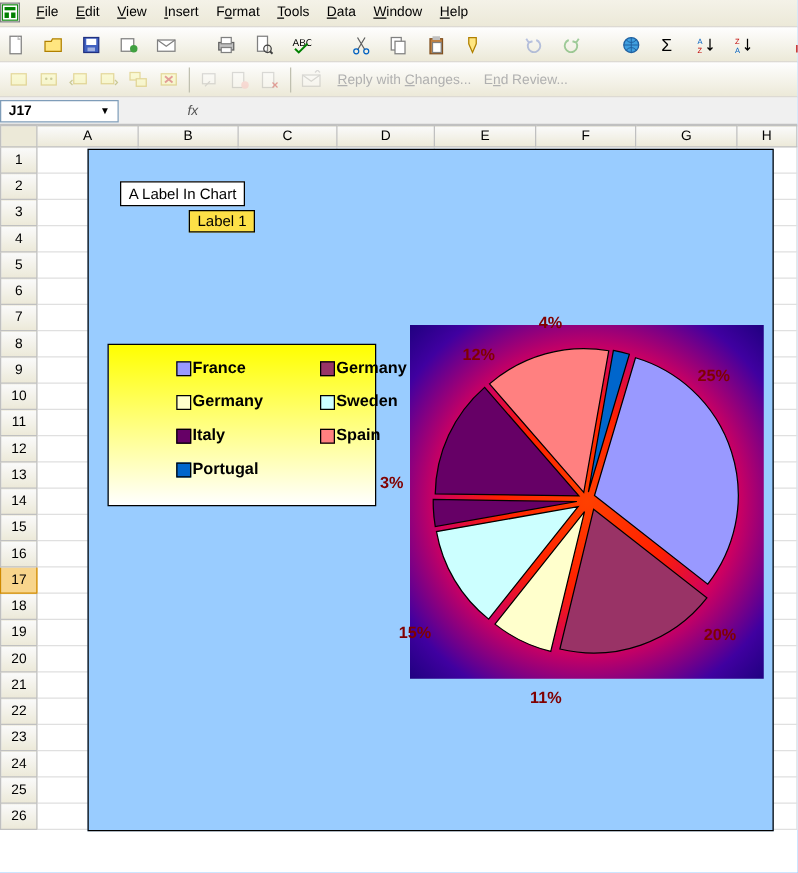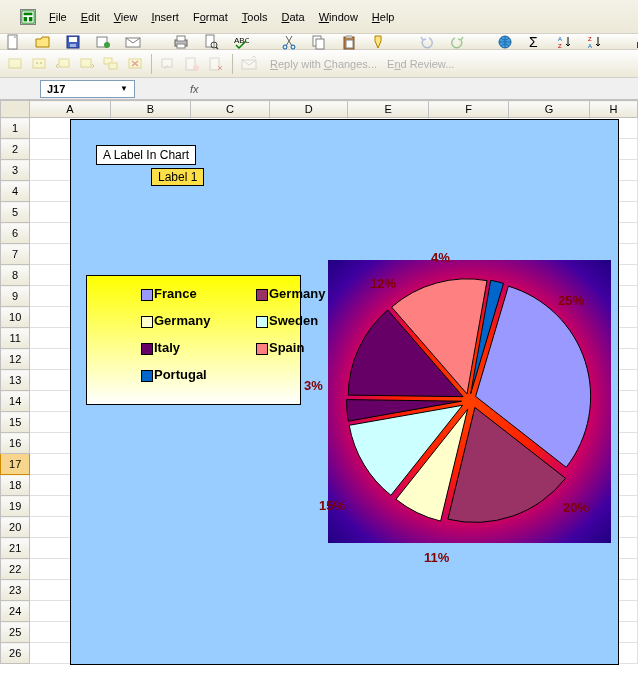--- a/index.html
+++ b/index.html
@@ -8,44 +8,43 @@
     font-family: Tahoma, Arial, sans-serif;
     font-size: 11px;
     background: white;
     width: 638px;
     height: 698px;
     overflow: hidden;
   }
   .menubar {
     background: linear-gradient(to bottom,#f4f2e8,#ece9d8);
     display: flex;
-    align-items: center;
-    padding: 2px 20px;
+    padding: 2px 0;
     border-bottom: 1px solid #d4d0c8;
-    height: 34px;
+    height: 22px;
   }
   .menubar .appicon {
     width: 16px; height: 16px;
     margin-right: 6px;
     background: white;
     display:inline-flex;align-items:center;justify-content:center;
     border:1px solid #808080;
   }
   .menubar .mitem {
     padding: 2px 7px;
     cursor: default;
   }
   .menubar .mitem u { text-decoration: underline; }
   .toolbar {
     background: linear-gradient(to bottom,#fefefe,#ece9d8);
     display: flex;
-    align-items: center;
+    align-items: flex-end;
     padding: 2px 4px;
     border-bottom: 1px solid #d4d0c8;
-    height: 16px;
+    height: 28px;
     gap:12px;
   }
   .tbtn {
     width: 22px; height: 22px;
     display: inline-flex;
     align-items: center; justify-content: center;
     border: 1px solid transparent;
     border-radius:3px;
   }
   .tsep { width: 1px; height: 20px; background: #c0c0b0; margin: 0 3px; }
@@ -73,21 +72,20 @@
   .reply u { text-decoration: underline; }
   .namebox-row{
     display:flex;
     align-items:center;
     height:22px;
     border-bottom:1px solid #c0c0c0;
     background:#f0f0f0;
   }
   .namebox{
     width:95px;
-    margin-left:40px;
     background:white;
     border:1px solid #7f9db9;
     padding:1px 6px;
     font-weight:bold;
     display:flex;
     justify-content:space-between;
     align-items:center;
     height:18px;
   }
   .namebox .dd{font-size:8px;}

